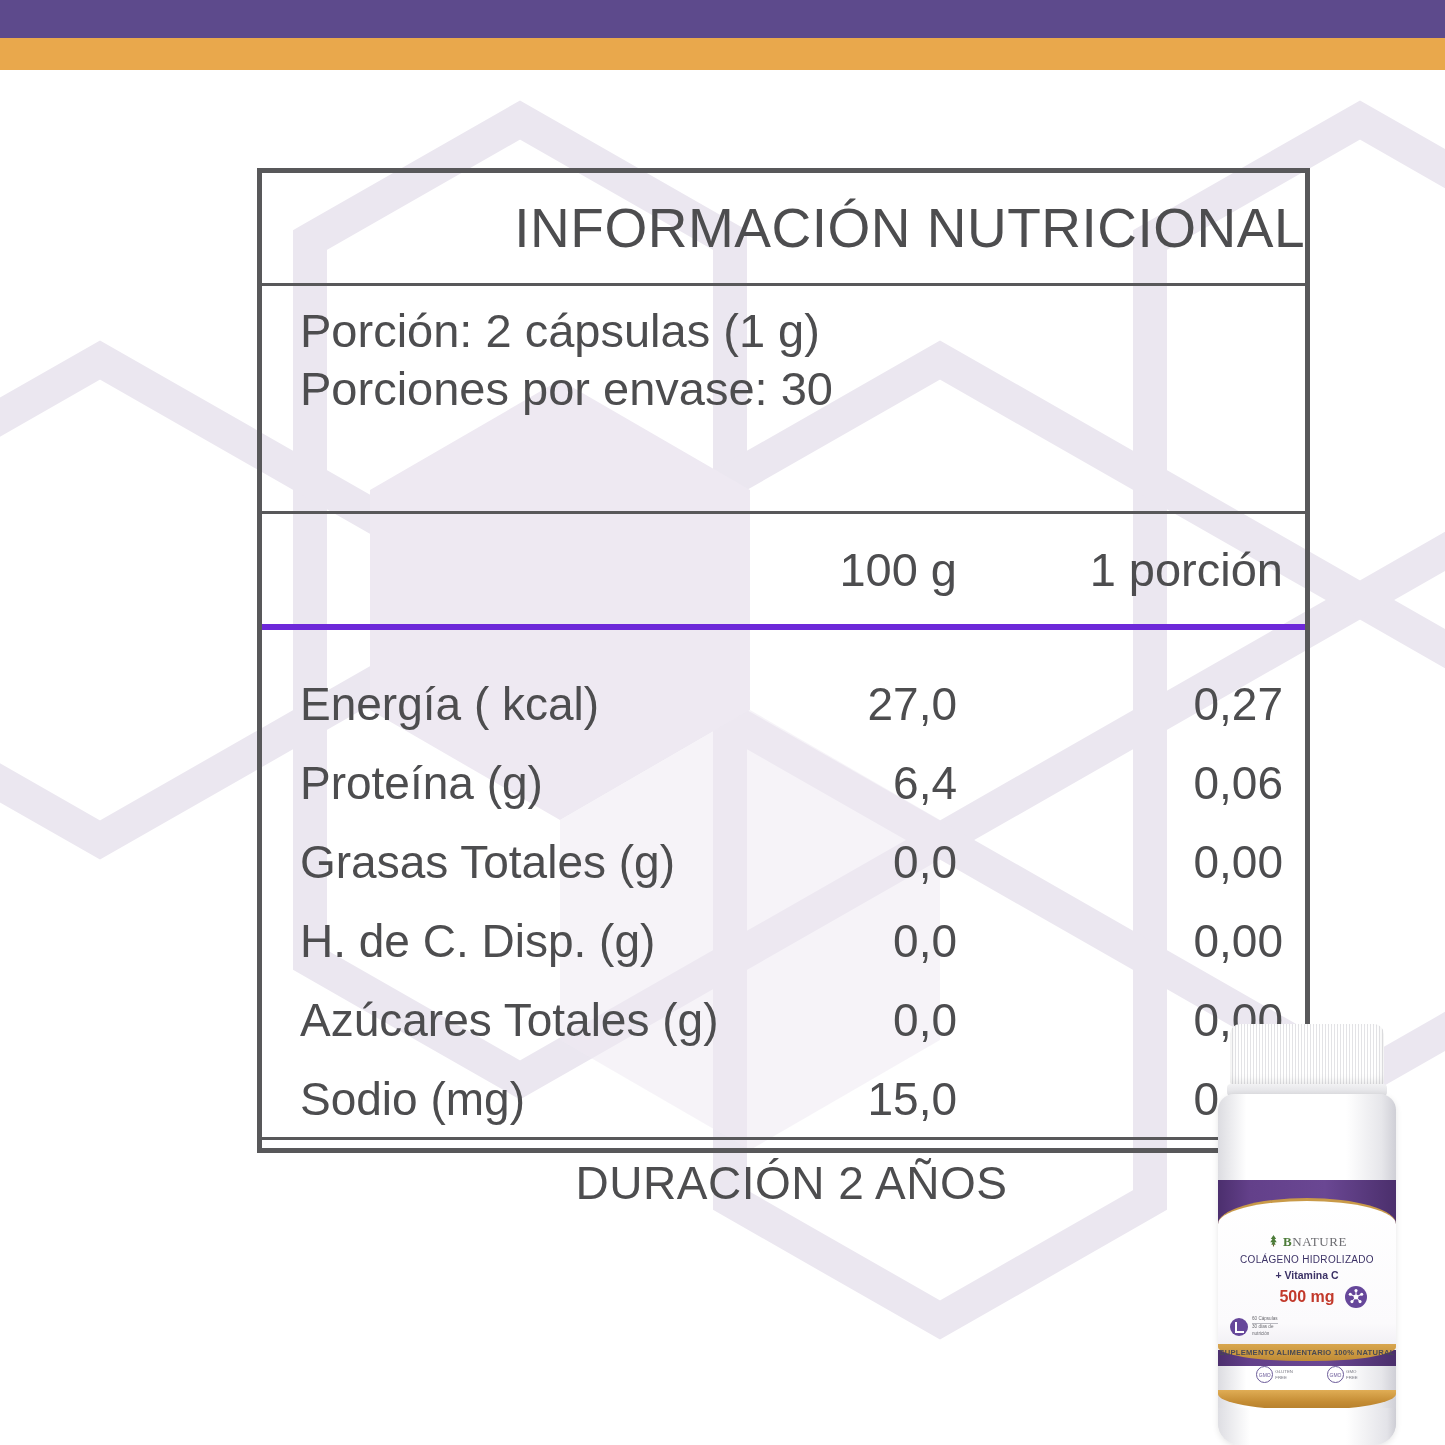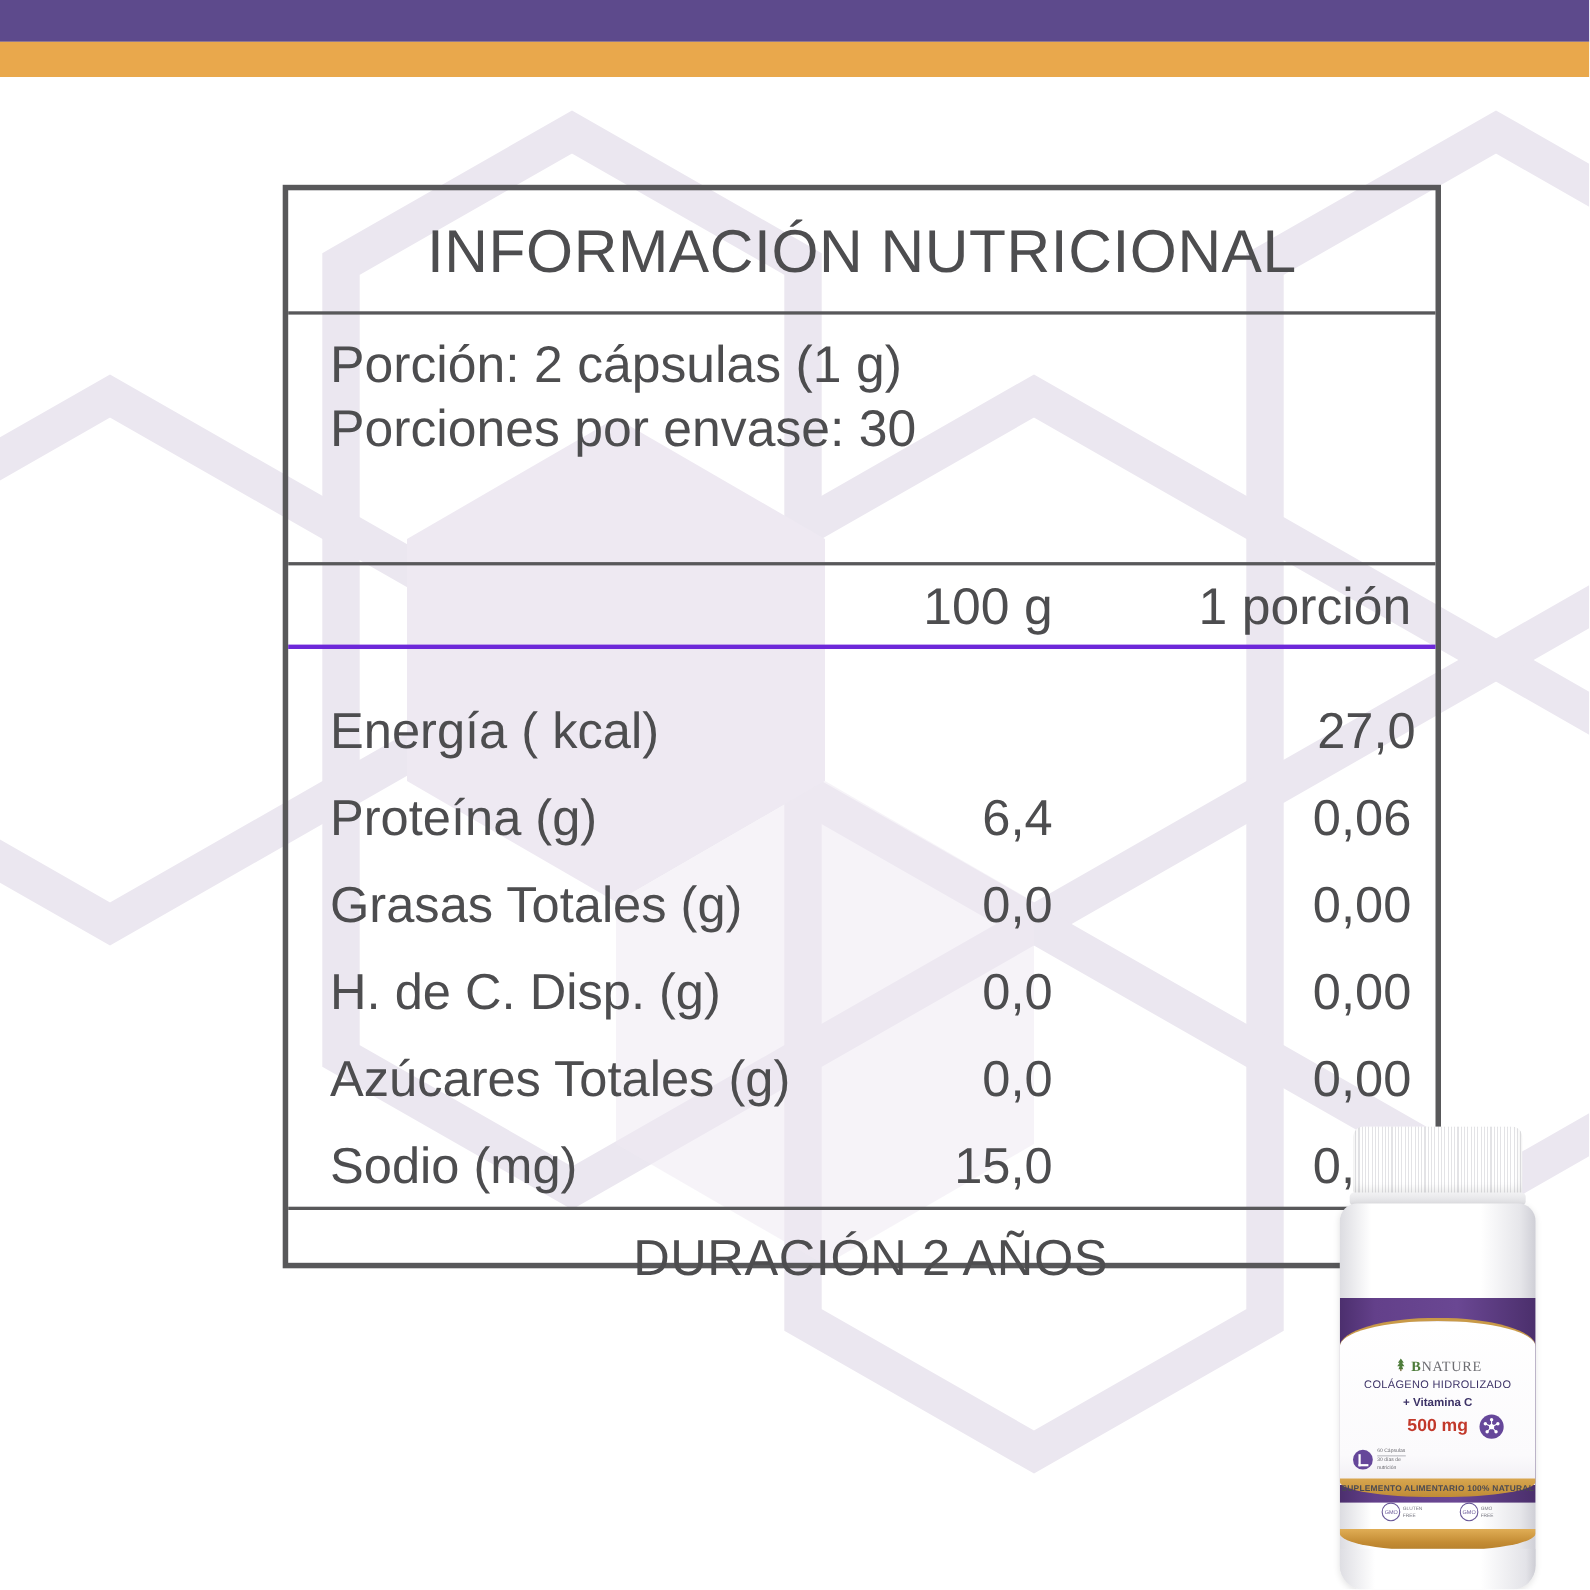--- a/index.html
+++ b/index.html
@@ -52,21 +52,21 @@
     width: 1053px;
     height: 985px;
     border: 5px solid #58585a;
     background: rgba(255,255,255,0.0);
   }
 
   .row-title {
     height: 113px;
     display: flex;
     align-items: center;
-    justify-content: center;
+    justify-content: flex-end;
     border-bottom: 3px solid #58585a;
   }
   .row-title .t {
     font-size: 55px;
     color: #4d4d4f;
     letter-spacing: 0.5px;
     font-family: "Liberation Sans", sans-serif;
     font-weight: 400;
   }
 
@@ -76,24 +76,24 @@
     border-bottom: 3px solid #58585a;
   }
   .row-serving .line {
     font-size: 47px;
     color: #4d4d4f;
     line-height: 1.24;
     font-family: "Liberation Sans", sans-serif;
   }
 
   .row-head {
-    height: 76px;
-    display: flex;
-    align-items: center;
-    border-bottom: 4px solid #6d28d9;
+    height: 116px;
+    display: flex;
+    align-items: center;
+    border-bottom: 6px solid #6d28d9;
   }
   .row-head .spacer { flex: 1 1 auto; }
   .row-head .col-a,
   .row-head .col-b {
     font-size: 47px;
     color: #4d4d4f;
     font-family: "Liberation Sans", sans-serif;
     text-align: right;
   }
   .row-head .col-a { width: 252px; padding-right: 18px; }
@@ -404,20 +404,21 @@
     <div class="row-head">
       <div class="spacer"></div>
       <div class="col-a">100 g</div>
       <div class="col-b">1 porción</div>
     </div>
 
     <div class="body-rows">
       <div class="nrow">
         <div class="label">Energía ( kcal)</div>
         <div class="v100">27,0</div>
+        <div class="vpor">0,27</div>
       </div>
       <div class="nrow">
         <div class="label">Proteína (g)</div>
         <div class="v100">6,4</div>
         <div class="vpor">0,06</div>
       </div>
       <div class="nrow">
         <div class="label">Grasas Totales (g)</div>
         <div class="v100">0,0</div>
         <div class="vpor">0,00</div>

